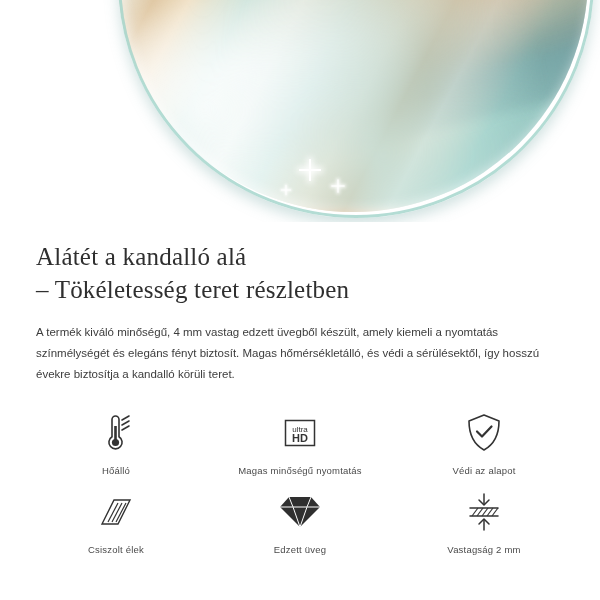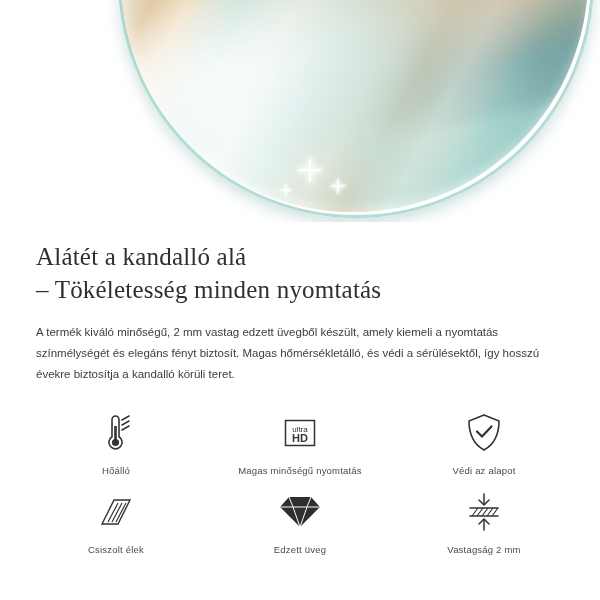--- a/index.html
+++ b/index.html
@@ -174,23 +174,23 @@
     <div class="hero-disc"></div>
     <div class="hero-edge"></div>
     <div class="sparkle s1"></div>
     <div class="sparkle s2"></div>
     <div class="sparkle s3"></div>
   </div>
 
   <div class="content">
     <h1 class="headline">
       <span>Alátét a kandalló alá</span>
-      <span class="line2">– Tökéletesség minden nyomtatás</span>
+      <span class="line2">– Tökéletesség teret részletben</span>
     </h1>
-    <p class="body-text">A termék kiváló minőségű, 2 mm vastag edzett üvegből készült, amely kiemeli a nyomtatás színmélységét és elegáns fényt biztosít. Magas hőmérsékletálló, és védi a sérülésektől, így hosszú évekre biztosítja a kandalló körüli teret.</p>
+    <p class="body-text">A termék kiváló minőségű, 4 mm vastag edzett üvegből készült, amely kiemeli a nyomtatás színmélységét és elegáns fényt biztosít. Magas hőmérsékletálló, és védi a sérülésektől, így hosszú évekre biztosítja a kandalló körüli teret.</p>
   </div>
 
   <div class="features">
 
     <div class="feature">
       <div class="feature-icon">
         <svg width="34" height="40" viewBox="0 0 34 40">
           <g fill="none" stroke="#333" stroke-width="1.6" stroke-linecap="round">
             <path d="M13 6.5a3.5 3.5 0 0 1 7 0v17.2a6.6 6.6 0 1 1-7 0z"></path>
             <line x1="23" y1="7" x2="30" y2="3"></line>

